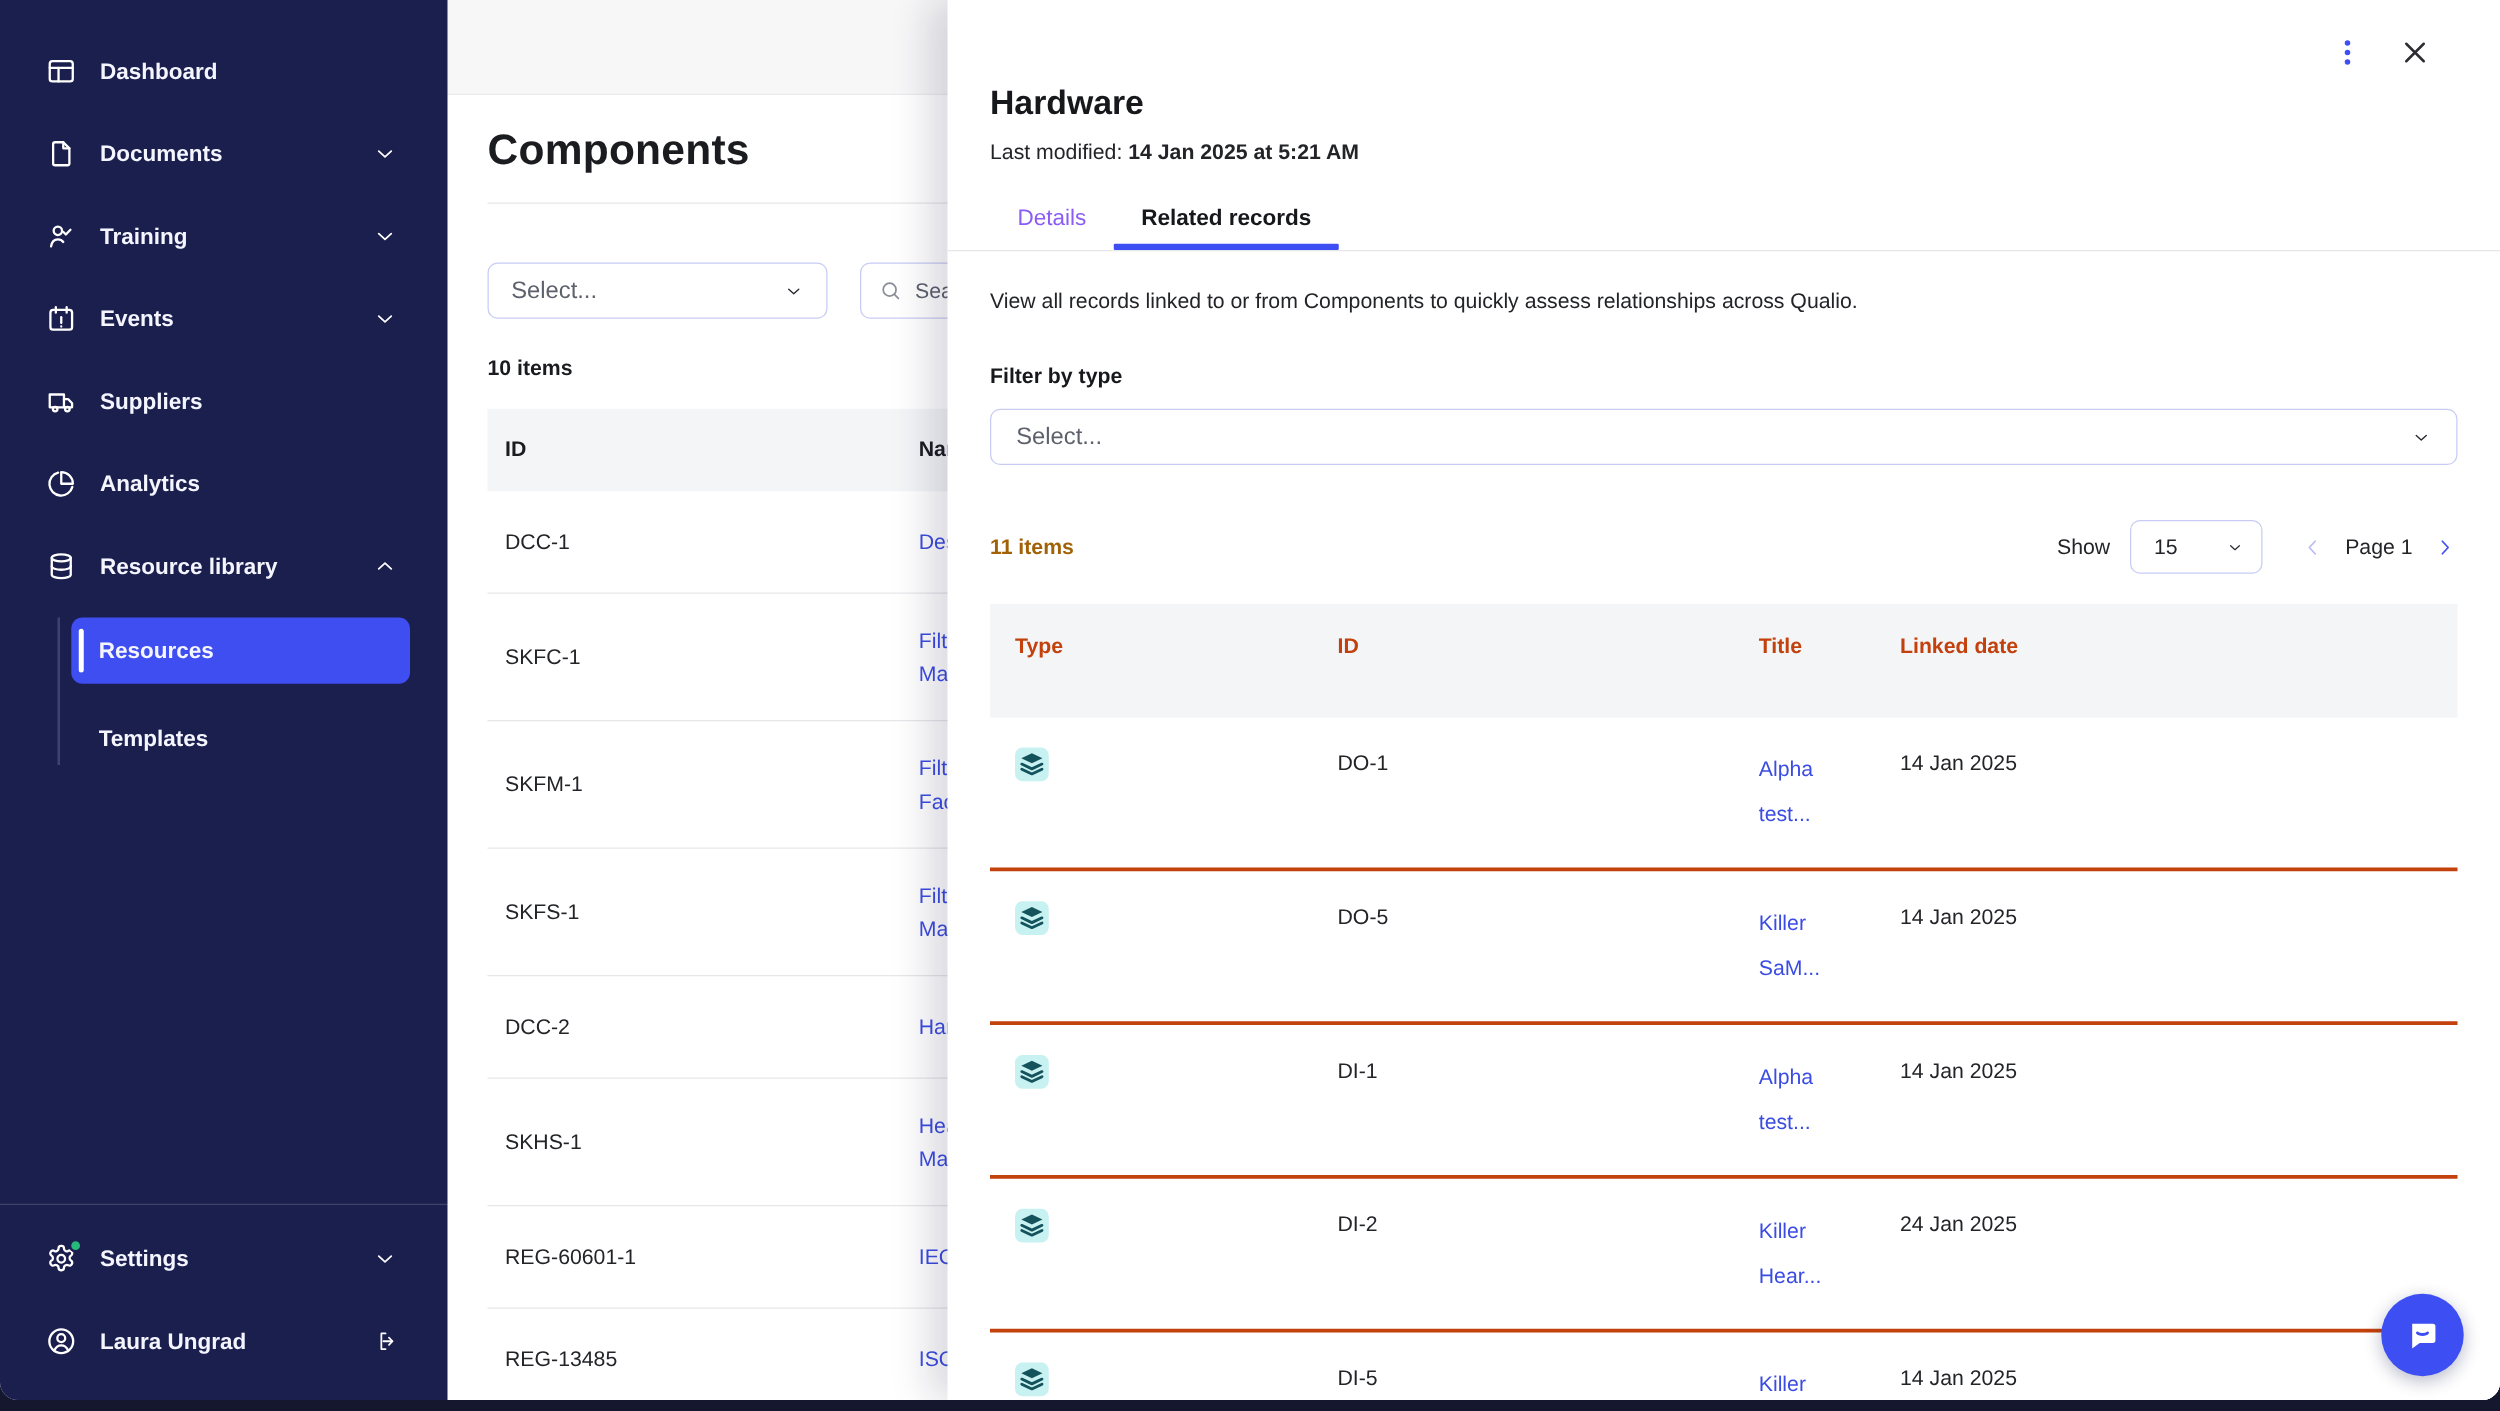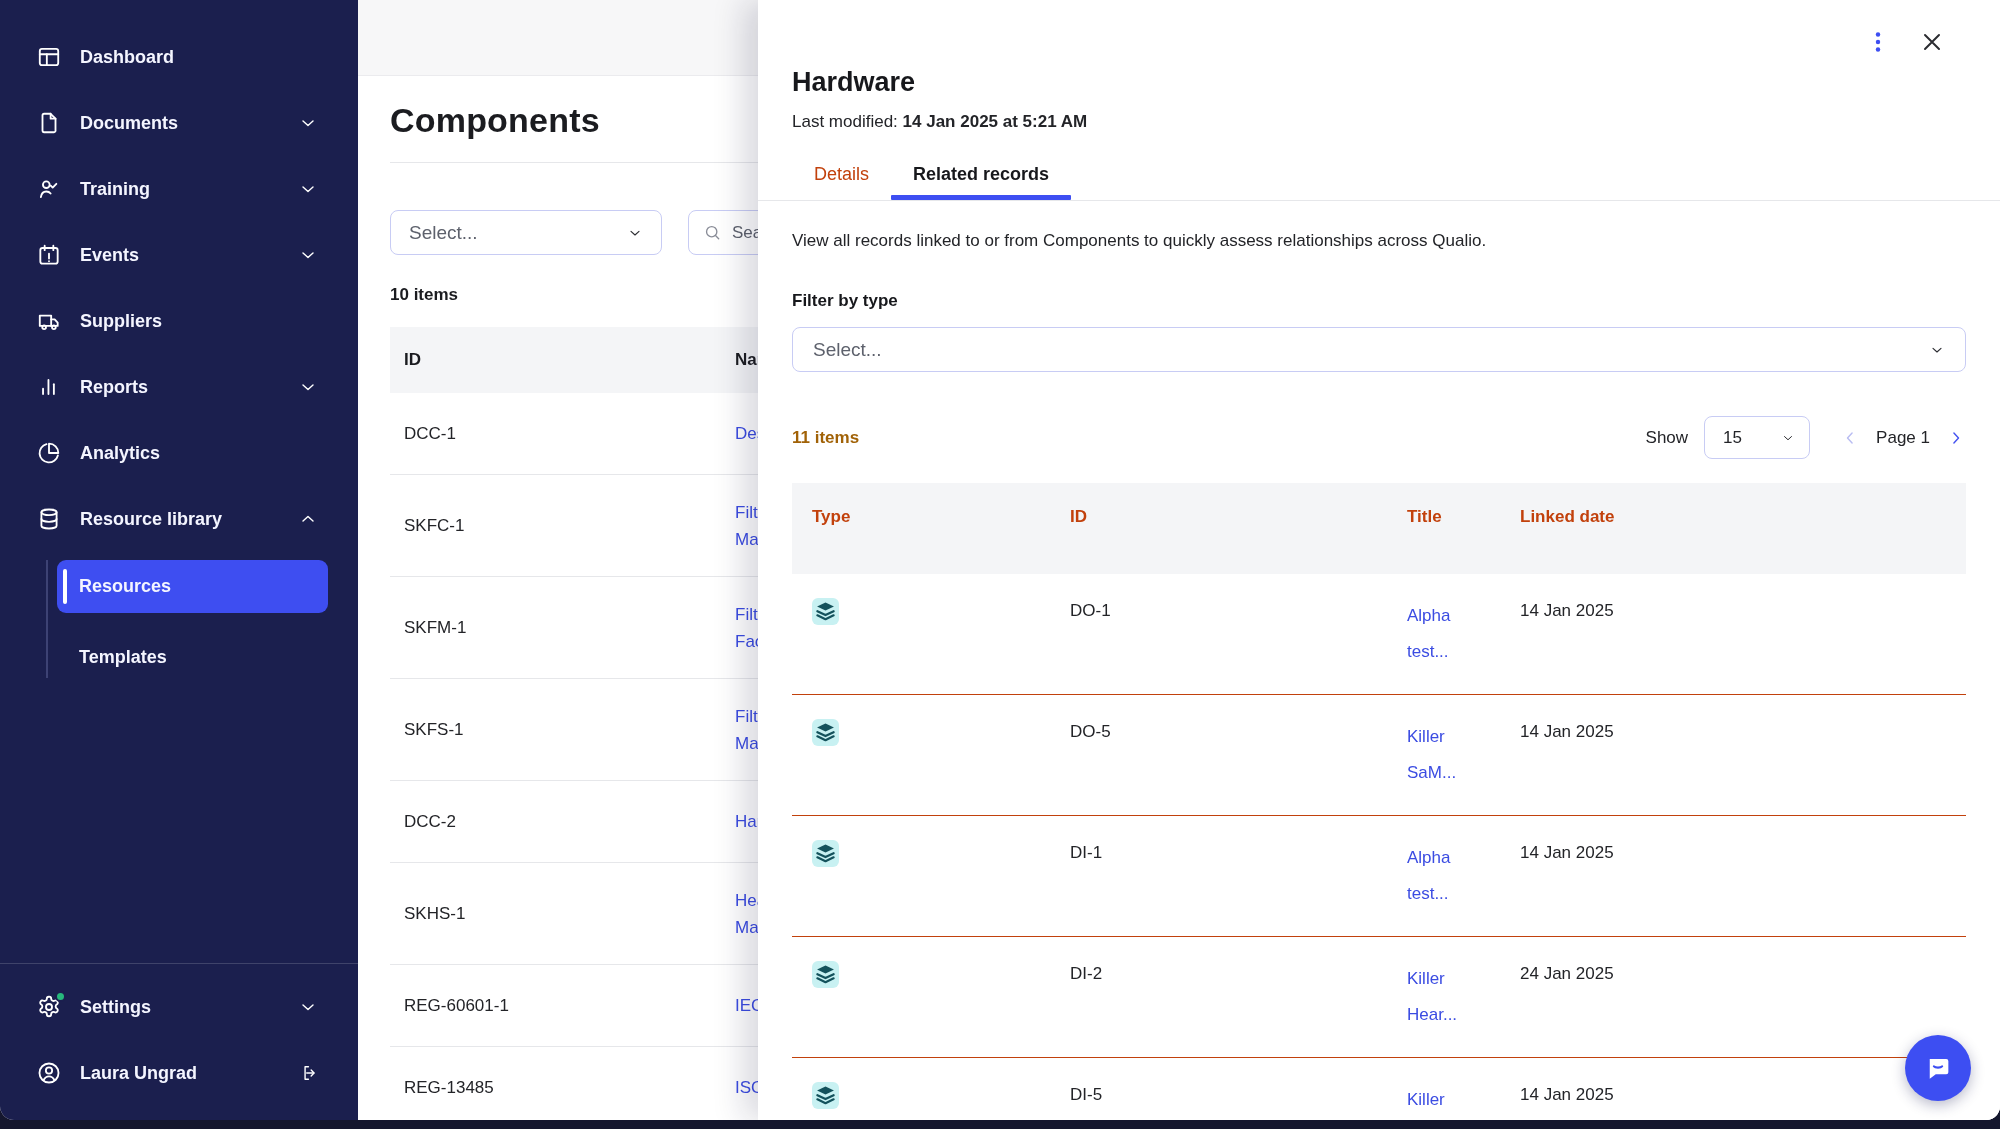--- a/index.html
+++ b/index.html
@@ -62,21 +62,21 @@
   .drawer { position:absolute; left:758px; top:0; bottom:0; width:1242px; background:#fff;
             box-shadow:-14px 0 30px rgba(17,20,58,.16); }
   .d-inner { padding:0 34px; }
   .d-titlebar { display:flex; align-items:flex-start; padding-top:22px; }
   .d-title { font-size:27px; font-weight:700; color:#17181c;margin-top:45px; }
   .d-kebab { position:absolute; left:1106px; top:28px; width:28px; height:28px; color:#3d4ef2; cursor:pointer; }
   .d-close { position:absolute; left:1160px; top:28px; width:28px; height:28px; color:#2b2c31; cursor:pointer; }
   .d-modified { margin-top:14px; font-size:17px; color:#232428; }
   .d-modified b { font-weight:700; }
   .d-tabs { margin-top:32px; display:flex; }
-  .d-tab { padding:0 22px 15px; font-size:18px; color:#c2410c; cursor:pointer; position:relative; }
+  .d-tab { padding:0 22px 15px; font-size:18px; color:#8b5cf6; cursor:pointer; position:relative; }
   .d-tab.active { color:#17181c; font-weight:600; }
   .d-tab.active::after { content:""; position:absolute; left:0; right:0; bottom:0; height:5px;
                          background:#3d4ef2; border-radius:1px; }
   .d-tabrule { height:1px; background:#e6e7ea; margin:0 -34px 0 -34px; }
   .d-desc { margin-top:30px; font-size:17px; color:#232428; }
   .d-filter-label { margin-top:40px; font-size:17px; font-weight:700; color:#17181c; }
   .d-select { margin-top:16px; width:100%; padding:0 20px; }
   .d-itemsrow { margin-top:44px; display:flex; align-items:center; }
   .d-itemsrow .count { font-size:17px; font-weight:700; color:#a16207; }
   .d-pager { margin-left:auto; display:flex; align-items:center; }
@@ -85,21 +85,21 @@
   .pagesize .val { font-size:17px; color:#232428; }
   .pagesize .chev { margin-left:auto; width:14px; height:14px; color:#2b2c31; }
   .pg-chev { width:20px; height:20px; cursor:pointer; }
   .pg-prev { margin-left:30px; color:#b9bdf2; }
   .pg-next { color:#4553f0; }
   .pg-label { margin:0 16px 0 16px; font-size:17px; color:#232428; }
   .d-table { margin-top:24px; }
   .d-thead { height:91px; background:#f4f5f7; display:grid; grid-template-columns:258px 337px 113px 1fr;
              padding:24px 0 0 0; font-size:17px; font-weight:700; color:#c2410c; }
   .d-thead > div { padding-left:20px; }
-  .d-row { display:grid; grid-template-columns:258px 337px 113px 1fr; border-bottom:1px solid #c2410c;
+  .d-row { display:grid; grid-template-columns:258px 337px 113px 1fr; border-bottom:3px solid #c2410c;
            min-height:98px; padding:24px 0; }
   .d-row > div { padding-left:20px; }
   .type-badge { width:27px; height:27px; border-radius:6px; background:#c8f1f2; color:#14525c;
                 display:flex; align-items:center; justify-content:center; }
   .type-badge svg { width:17px; height:17px; }
   .d-row .rid { font-size:17px; color:#232428; padding-top:3px; }
   .d-row .rtitle a { color:#3b4ce2; font-size:17px; text-decoration:none; display:block; line-height:36px; cursor:pointer; }
   .d-row .rdate { font-size:17px; color:#232428; padding-top:3px; }
 
   
@@ -431,35 +431,20 @@
                 <path d="M14 10.5h3.2l2.8 3v3H14"></path>
                 <circle cx="7.5" cy="17.8" r="1.7"></circle>
                 <circle cx="16.5" cy="17.8" r="1.7"></circle>
               </svg>
             </span>
             <span class="nav-label">Suppliers</span>
           </div>
           <div class="nav-item">
             <span class="nav-icon icon">
               <svg viewBox="0 0 24 24">
-                <path d="M6.5 18.5v-5"></path>
-                <path d="M11.5 18.5v-13"></path>
-                <path d="M16.5 18.5v-9"></path>
-              </svg>
-            </span>
-            <span class="nav-label">Reports</span>
-            <span class="nav-chev icon">
-              <svg viewBox="0 0 24 24">
-                <path d="m6 9.5 6 5.5 6-5.5"></path>
-              </svg>
-            </span>
-          </div>
-          <div class="nav-item">
-            <span class="nav-icon icon">
-              <svg viewBox="0 0 24 24">
                 <path d="M20.2 14.3A8.6 8.6 0 1 1 9.7 3.8"></path>
                 <path d="M12 3.4a8.6 8.6 0 0 1 8.6 8.6H12z"></path>
               </svg>
             </span>
             <span class="nav-label">Analytics</span>
           </div>
           <div class="nav-item">
             <span class="nav-icon icon">
               <svg viewBox="0 0 24 24">
                 <ellipse cx="12" cy="5.8" rx="7" ry="2.6"></ellipse>

